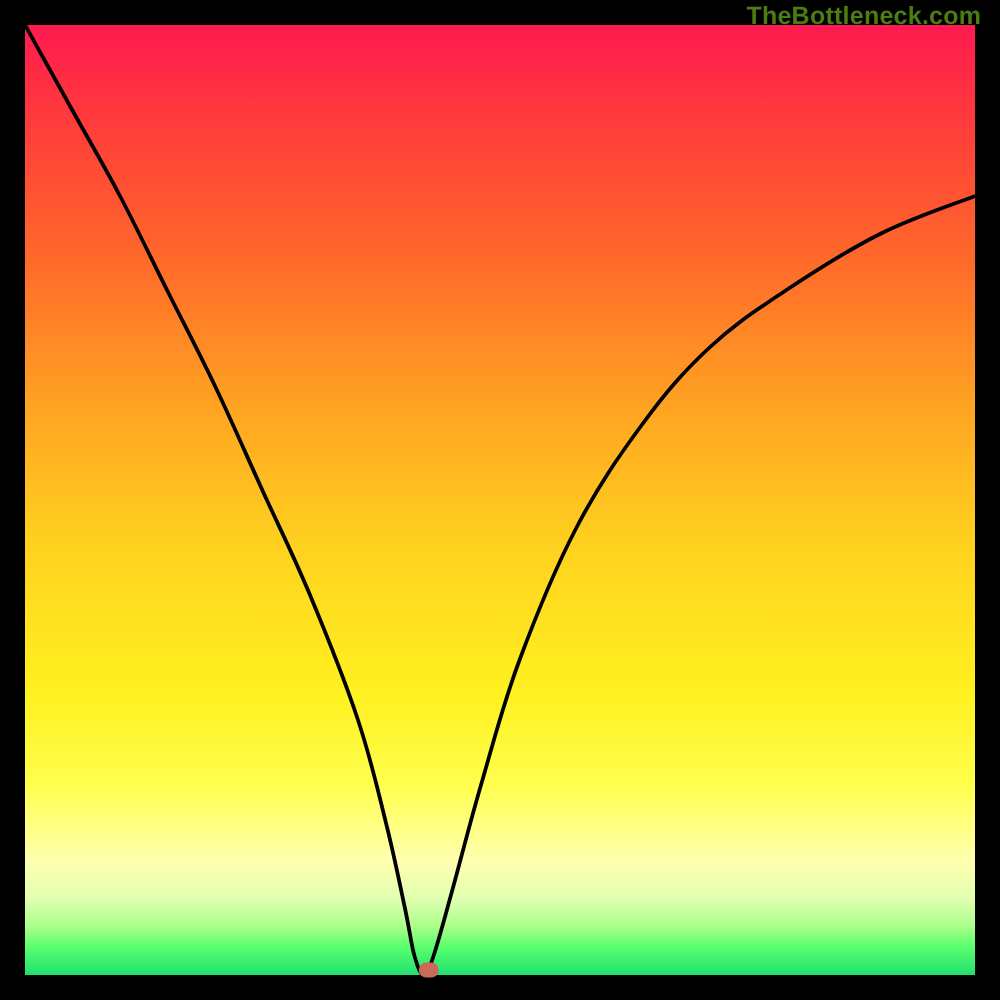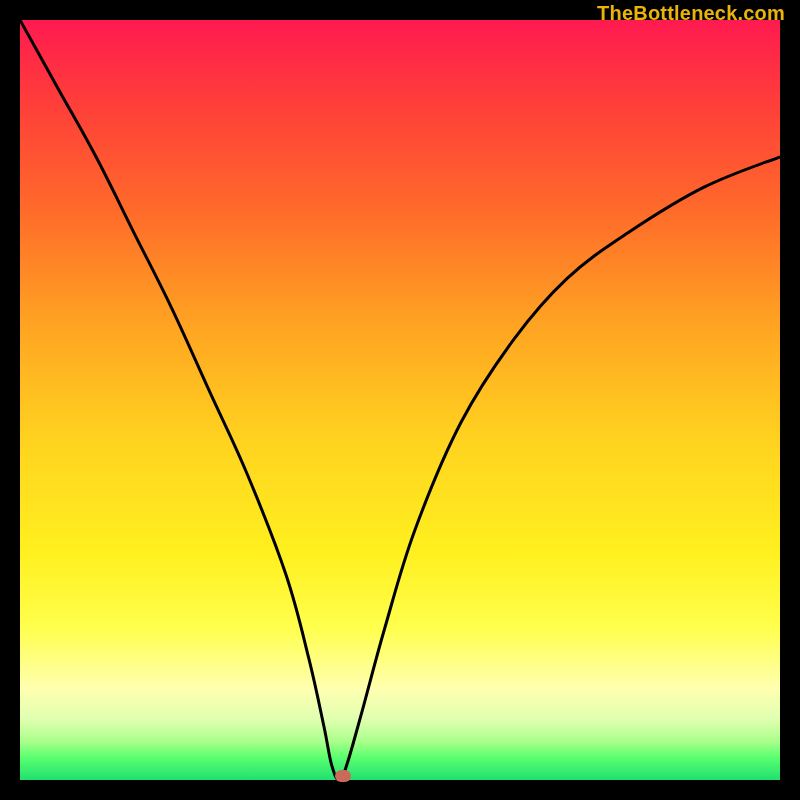--- a/index.html
+++ b/index.html
@@ -37,21 +37,21 @@
       #20e070 100%
     );
   }
   .watermark {
     position: absolute;
     top: 2px;
     right: 15px;
     font-family: Arial, Helvetica, sans-serif;
     font-size: 20px;
     font-weight: 600;
-    color: #eab308;
+    color: #4d7c0f;
     letter-spacing: 0.2px;
     user-select: none;
   }
   svg.curve {
     position: absolute;
     left: 0;
     top: 0;
     width: 760px;
     height: 760px;
   }

